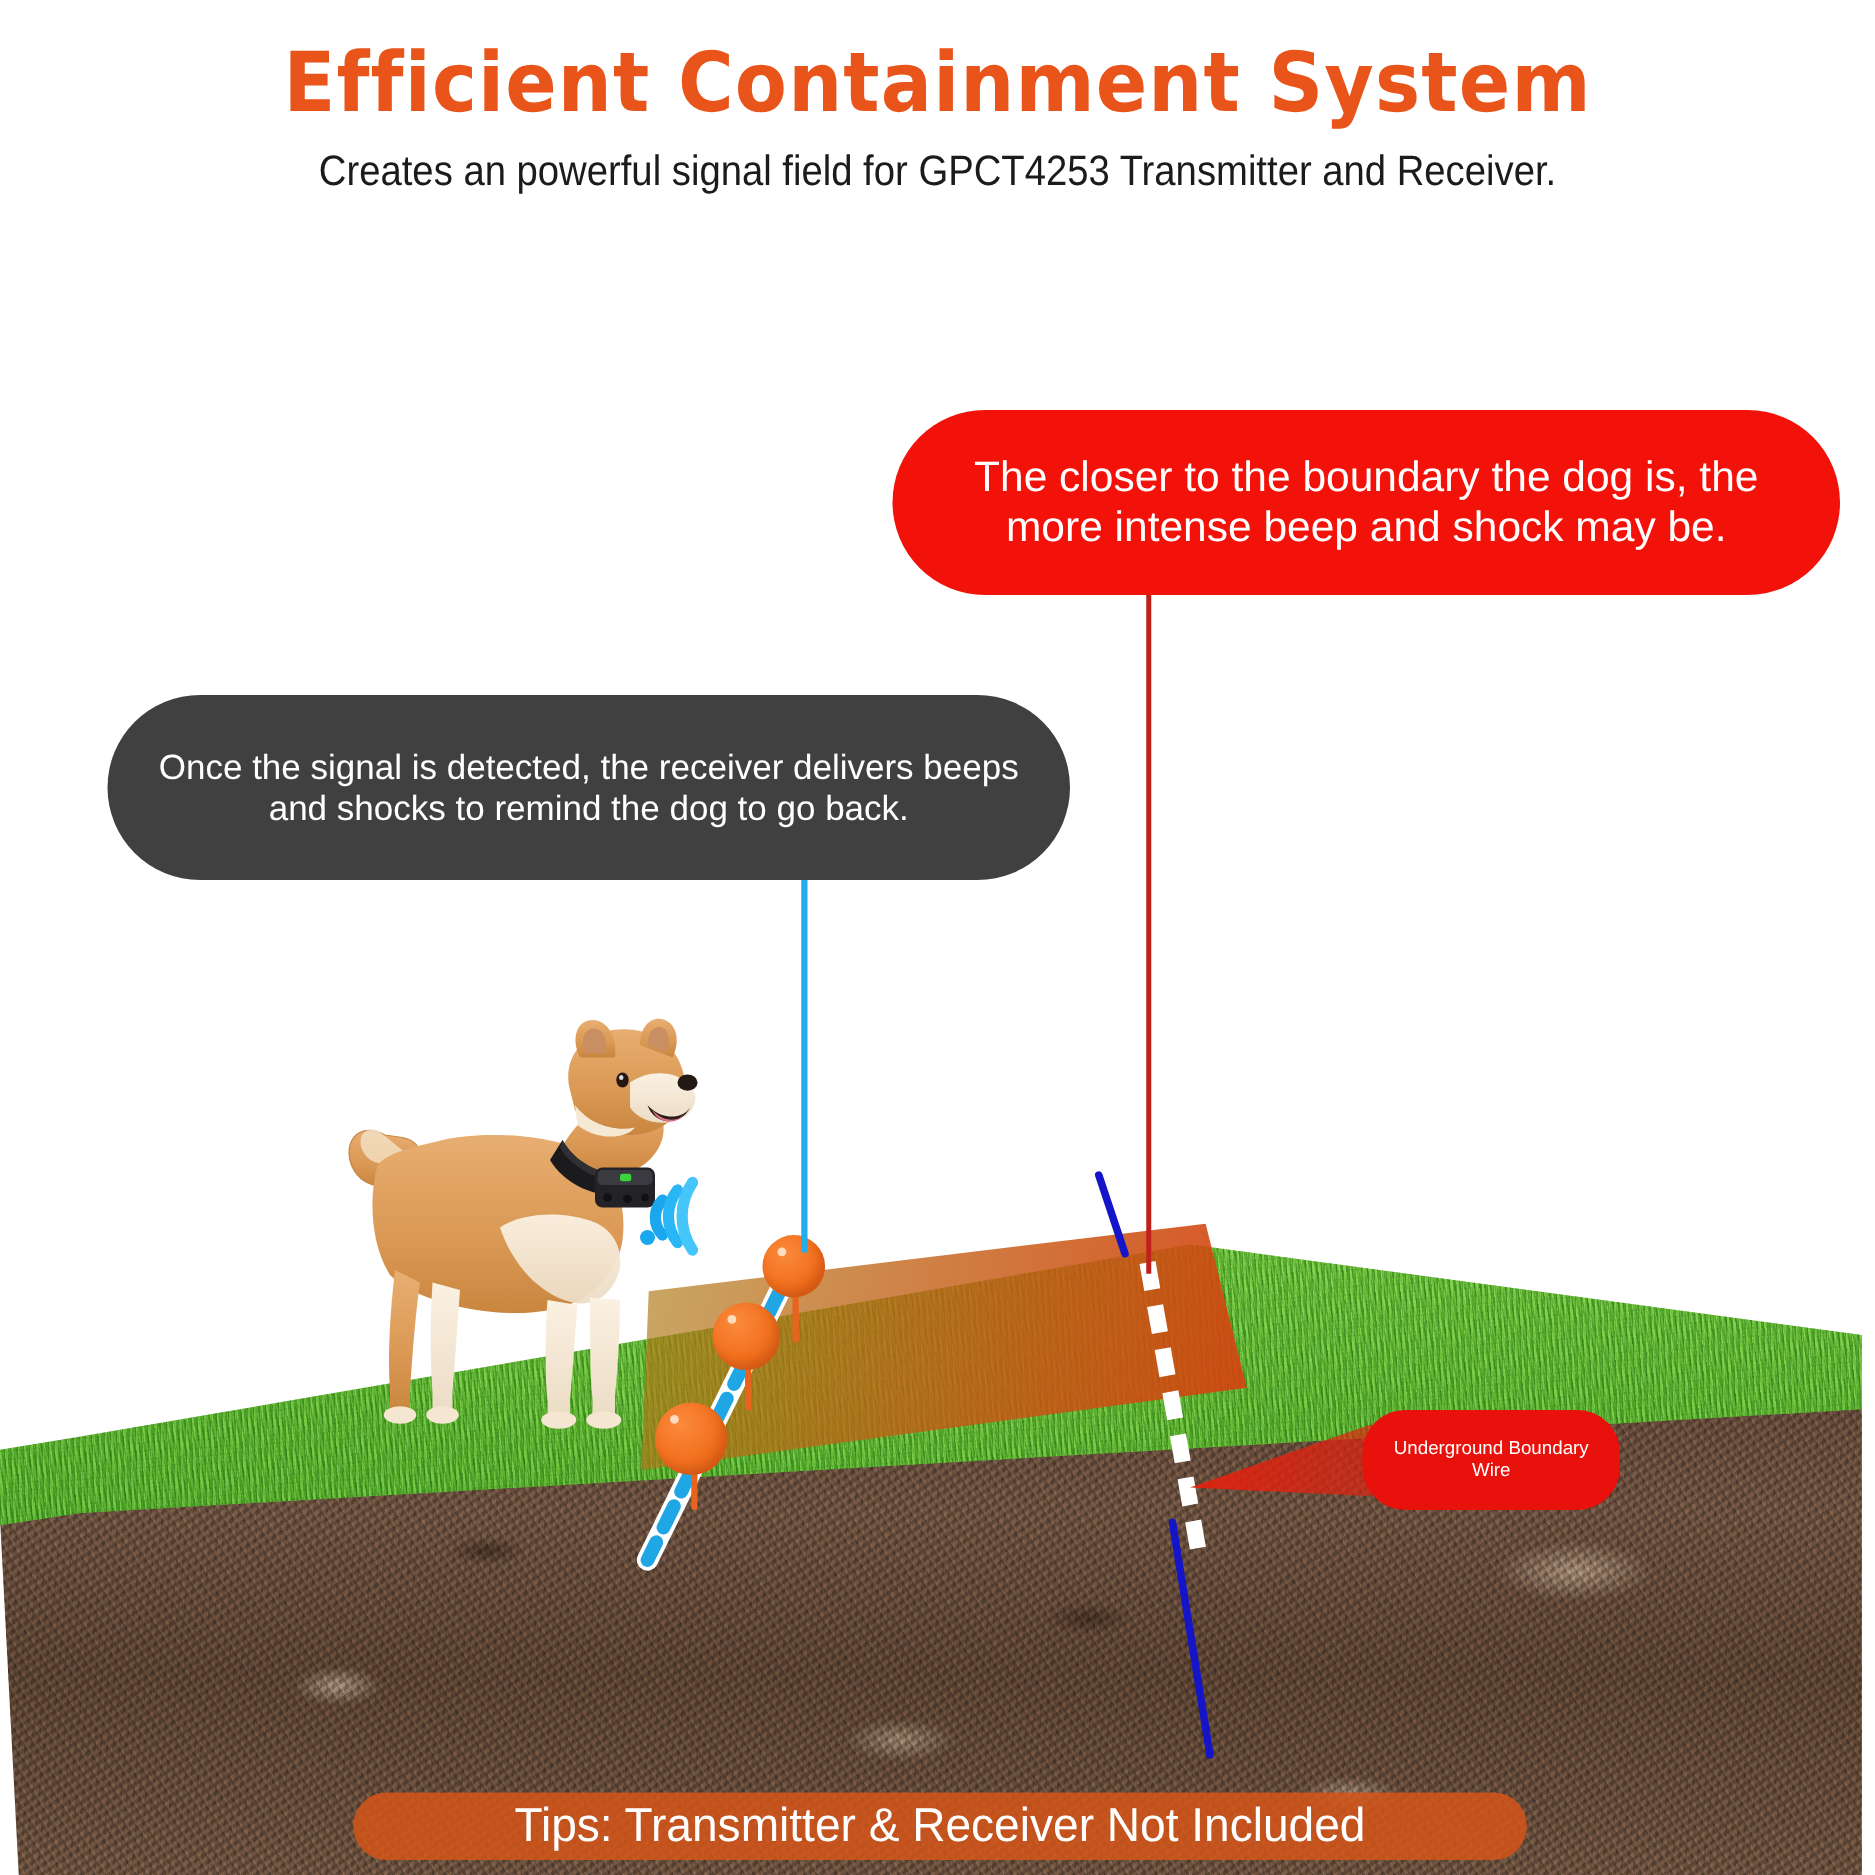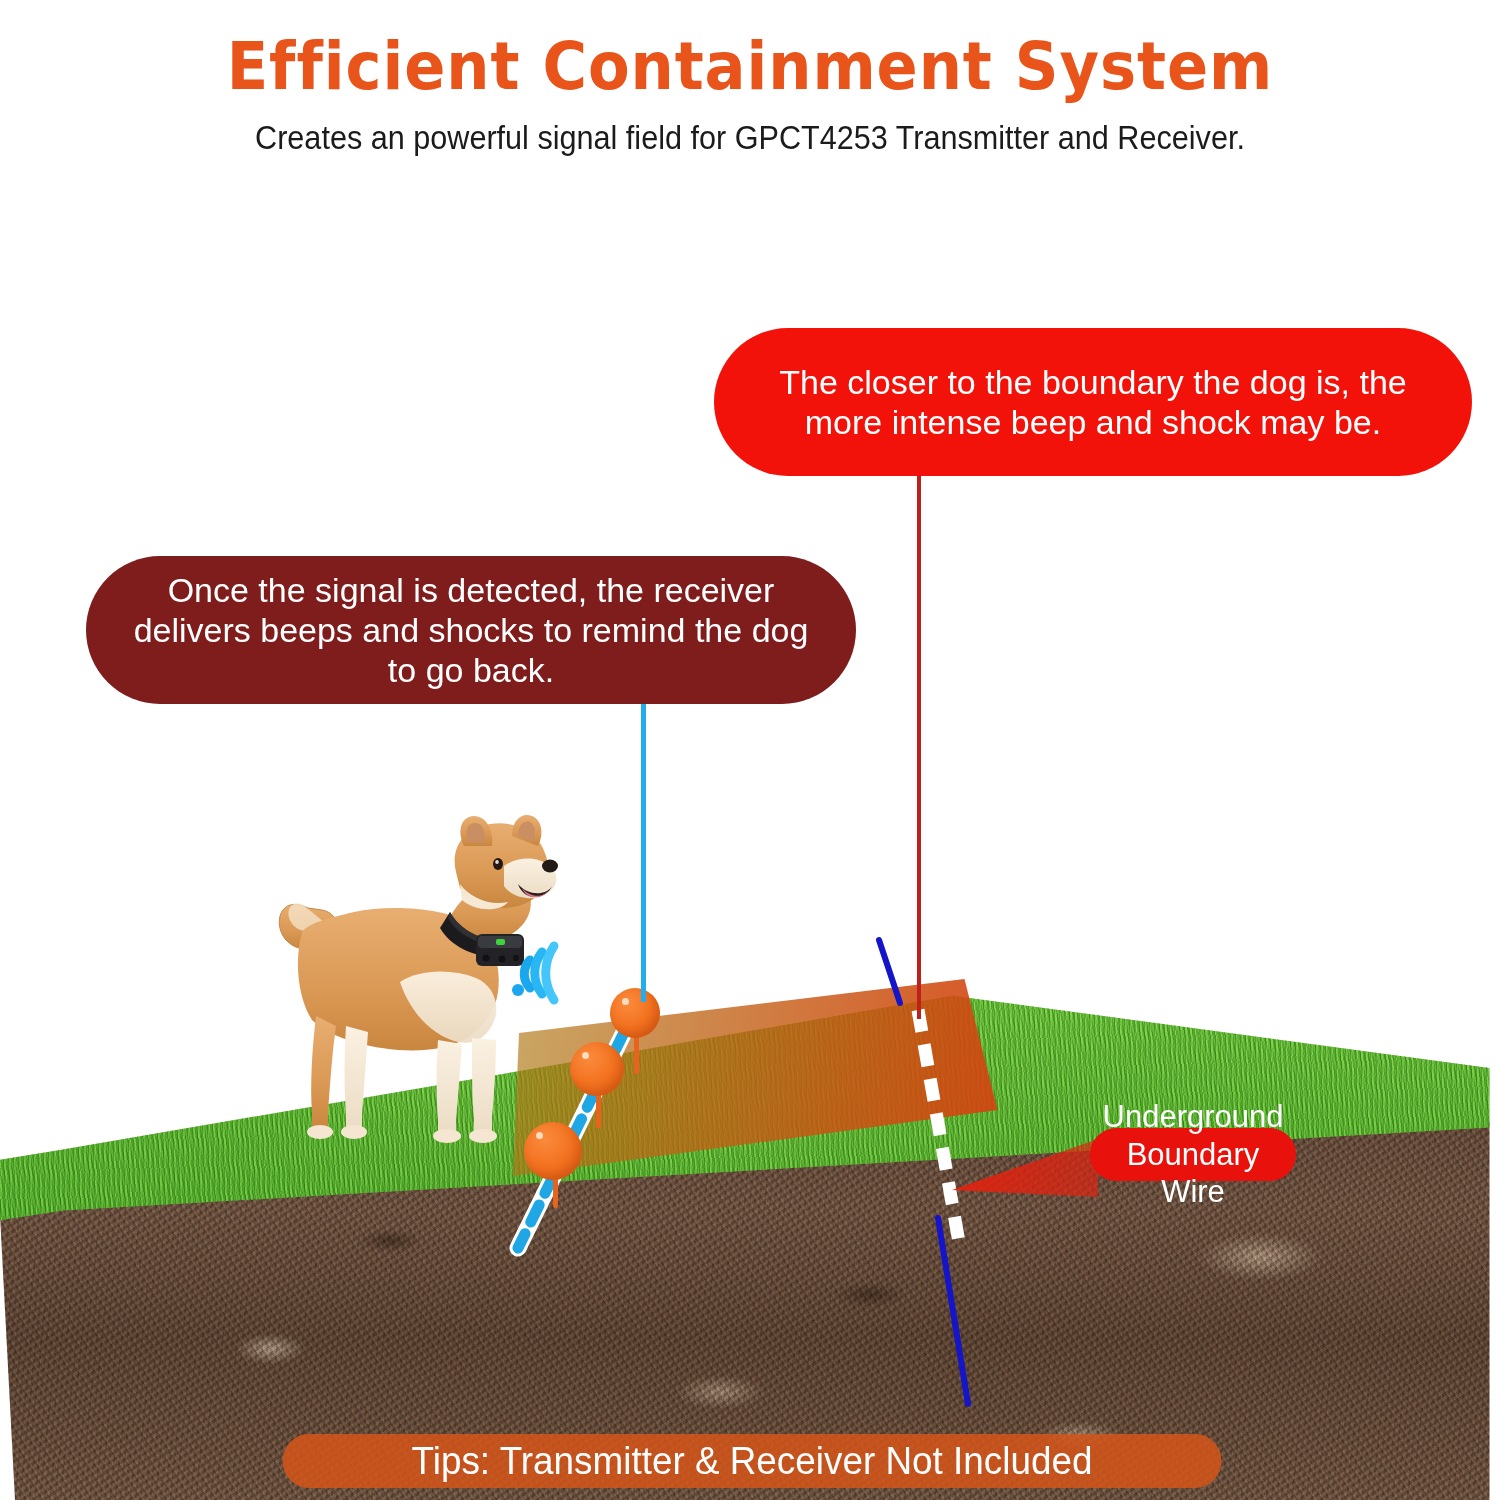--- a/index.html
+++ b/index.html
@@ -31,26 +31,26 @@
     display:flex; align-items:center; justify-content:center;
     line-height:1.18;
   }
   #callout-red {
     left:714px; top:328px; width:758px; height:148px;
     background:#F31209; border-radius:74px; font-size:34px;
     padding:0 40px;
   }
   #callout-blue {
     left:86px; top:556px; width:770px; height:148px;
-    background:#7f1d1d; border-radius:74px; font-size:34px;
+    background:#404040; border-radius:74px; font-size:28px;
     padding:0 34px;
   }
   #callout-wire {
-    left:1090px; top:1128px; width:206px; height:53px;
-    background:#E8110B; border-radius:34px; font-size:31px;
+    left:1090px; top:1128px; width:206px; height:80px;
+    background:#E8110B; border-radius:34px; font-size:15px;
     padding:0 8px; line-height:1.22;
   }
 
   .leader { position:absolute; }
   #leader-red  { left:917px; top:474px; width:4px; height:545px; background:#C0201B; }
   #leader-blue { left:641px; top:702px; width:5px; height:300px; background:#22AEEA; }
 
   
   #wire-pointer {
     position:absolute; left:952px; top:1139px; width:146px; height:58px;

